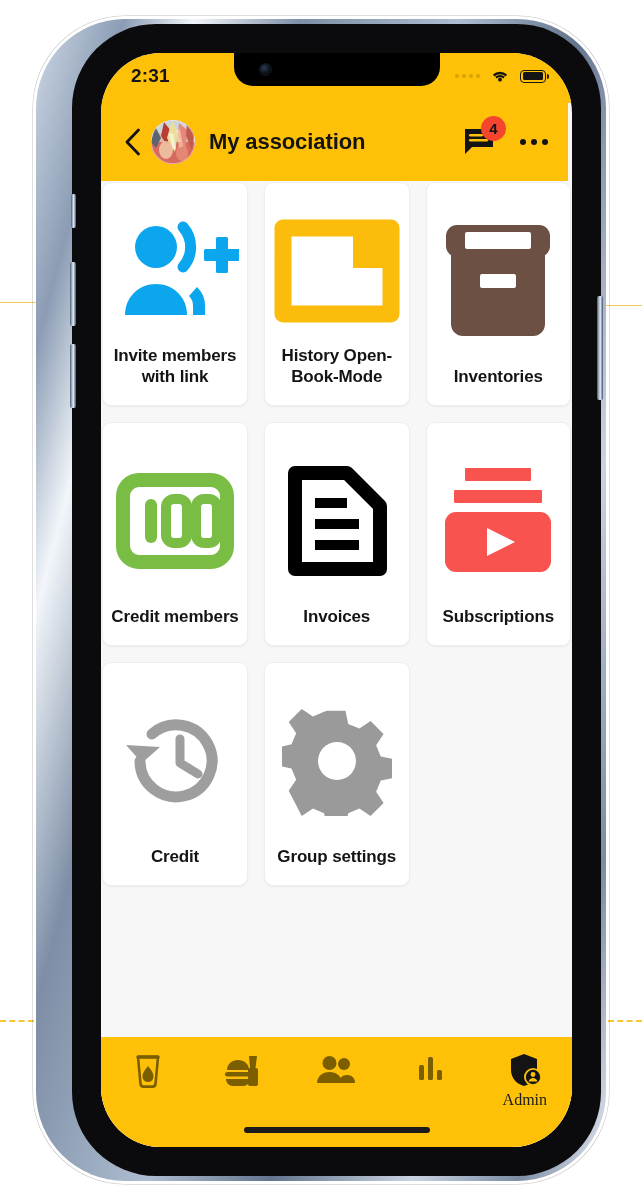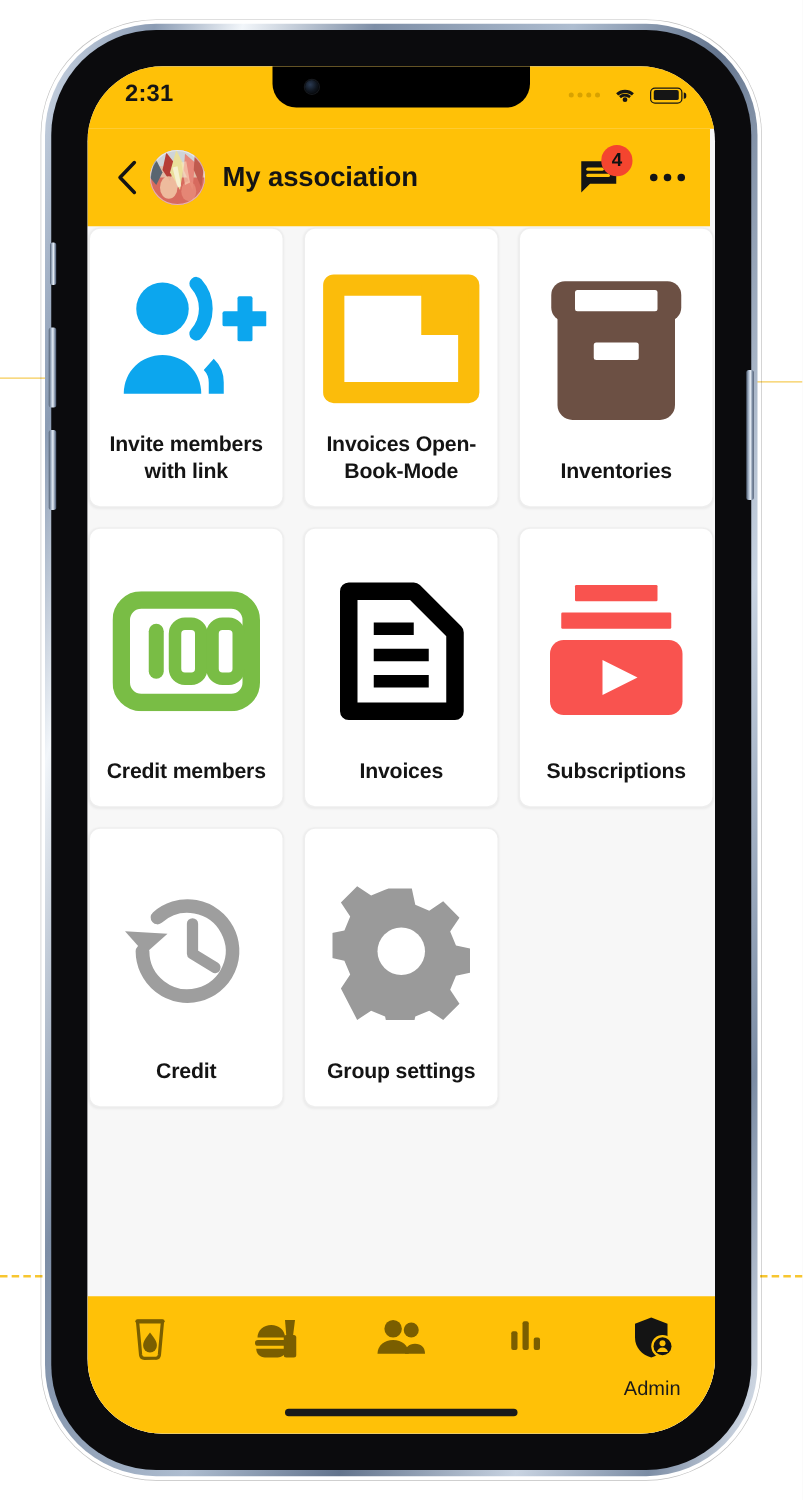--- a/index.html
+++ b/index.html
@@ -20,21 +20,21 @@
     position:absolute;left:33px;top:16px;width:576px;height:1168px;
     border-radius:92px;
     background:linear-gradient(100deg,#f4f6f9 0%,#9fb0c6 7%,#5d7governo 8%,#7e8fa6 12%,#dfe6ee 22%,#8d9cb2 34%,#6c7d95 50%,#9fafc4 70%,#e7edf4 84%,#97a7bd 93%,#5e6f87 100%);
     box-shadow:0 0 0 .5px rgba(0,0,0,.25);
   }
   .device-rim{
     position:absolute;inset:3px;border-radius:89px;
     background:linear-gradient(105deg,#cfd9e6 0%,#8b9cb4 10%,#f2f6fa 18%,#7d8ea6 30%,#aebdd0 48%,#63748d 62%,#c9d4e2 78%,#7b8ca4 90%,#e6ecf4 100%);
   }
   .device-body{
-    position:absolute;inset:8px;border-radius:84px;background:#0b0b0d;
+    position:absolute;inset:8px;border-radius:84px;background:#0b0b0d;margin-left:31px;
   }
   .screen{
     position:absolute;left:29px;top:29px;right:29px;bottom:29px;
     border-radius:60px;overflow:hidden;background:#f7f7f7;
   }
 
   
   .btn-side{position:absolute;background:linear-gradient(90deg,#4c5a6d,#aebdd0 35%,#e6edf5 55%,#8494aa 80%,#46536a);border-radius:2px;}
   .btn-silent{left:-1px;top:170px;width:5px;height:34px;}
   .btn-volup{left:-2px;top:238px;width:6px;height:64px;}
@@ -122,21 +122,21 @@
     padding-bottom:6px;letter-spacing:-.15px;
   }
 
   
   .tabbar{
     position:absolute;left:0;right:0;bottom:0;height:110px;background:#FFC107;z-index:20;
     display:flex;align-items:flex-start;justify-content:space-around;padding-top:16px;box-sizing:border-box;
   }
   .tab{
     display:flex;flex-direction:column;align-items:center;justify-content:flex-start;
-    width:20%;gap:14px;cursor:pointer;
+    width:20%;gap:2px;cursor:pointer;font-family:Liberation Serif, serif;
   }
   .tab svg{display:block;}
   .tab-label{font-size:16px;color:#1b1b1b;font-weight:400;line-height:1;margin-top:3px;}
   .home-indicator{
     position:absolute;left:50%;transform:translateX(-50%);bottom:14px;
     width:186px;height:6px;border-radius:3px;background:#1a1a1a;
   }
 </style>
 </head>
 <body>
@@ -242,21 +242,21 @@
             <div class="tile-label">Invite members with link</div>
           </div>
 
           <div class="tile">
             <div class="tile-ico">
               <svg width="126" height="104" viewBox="0 0 126 104">
                 <path d="M9 9h108v86H9z" fill="none" stroke="#FBBC0B" stroke-width="17" stroke-linejoin="round"></path>
                 <path d="M79 9h38v40H79z" fill="#FBBC0B"></path>
               </svg>
             </div>
-            <div class="tile-label">Invoices Open-Book-Mode</div>
+            <div class="tile-label">History Open-Book-Mode</div>
           </div>
 
           <div class="tile">
             <div class="tile-ico">
               <svg width="110" height="118" viewBox="0 0 110 118">
                 <rect x="3" y="3" width="104" height="32" rx="11" fill="#6C5044"></rect>
                 <path d="M8 32h94v70a12 12 0 0 1-12 12H20a12 12 0 0 1-12-12z" fill="#6C5044"></path>
                 <rect x="22" y="10" width="66" height="17" rx="2" fill="#fff"></rect>
                 <rect x="37" y="52" width="36" height="14" rx="2" fill="#fff"></rect>
               </svg>

